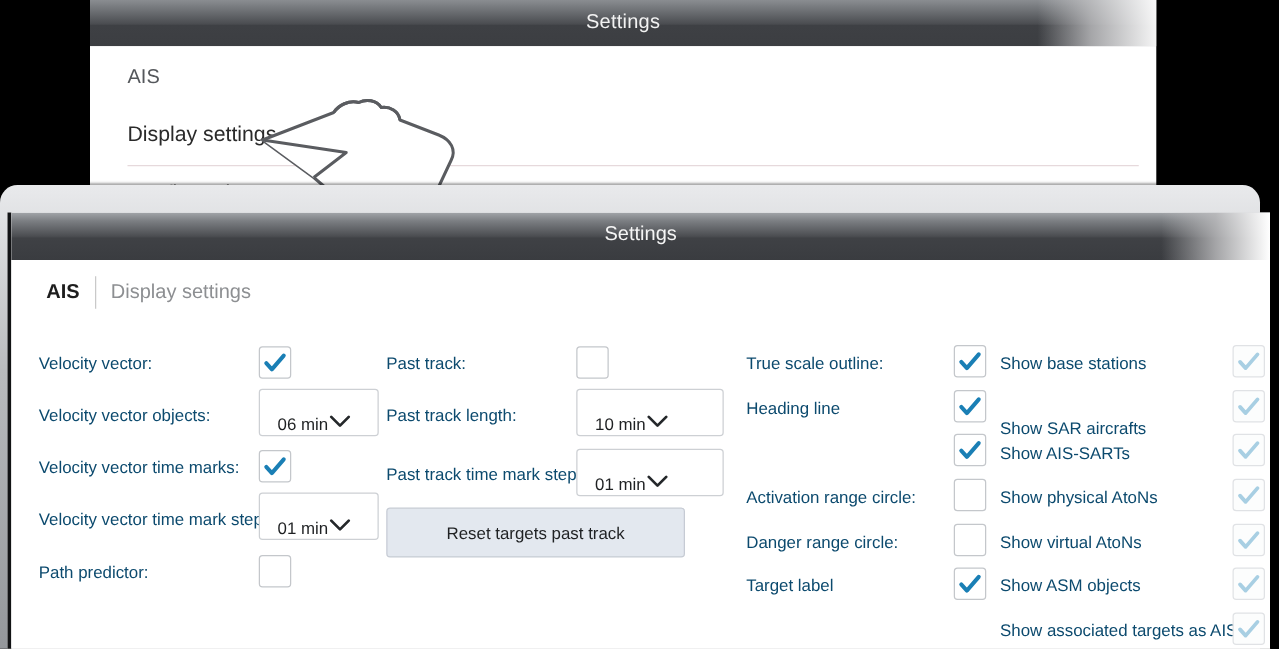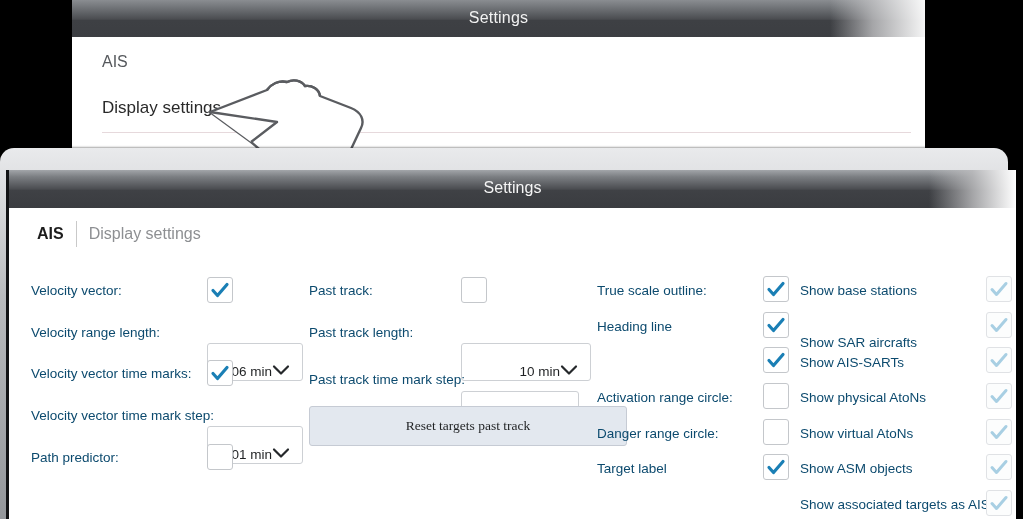--- a/index.html
+++ b/index.html
@@ -181,23 +181,22 @@
 
   .dd {
     position: absolute;
     height: 38px;
     border: 1px solid #cdd0d4;
     border-radius: 3px;
     background: #fff;
     box-sizing: border-box;
     display: flex;
     align-items: center;
-    justify-content: flex-end;
+    justify-content: flex-start;
     padding: 18px 12px 0 14px;
-    margin-top: 32px;
   }
   .dd .dd-val {
     font-size: 13.5px;
     color: #1f2123;
   }
   .btn-reset {
     position: absolute;
     border: 1px solid #c6cbd4;
     border-radius: 3px;
     background: #e3e8ef;
@@ -251,21 +250,21 @@
       <div class="tab-inactive">Display settings</div>
     </div>
 
     <div class="field-label" style="left:22px; top:75px;">Velocity vector:</div>
     <div class="cb" style="left:198px; top:69px;">
       <svg width="24" height="24" viewBox="0 0 24 24">
           <path d="M5,12.5 L9.5,17.5 L19,6.5" fill="none" stroke="#1a7fb5" stroke-width="3.2" stroke-linecap="round" stroke-linejoin="round"></path>
         </svg>
     </div>
 
-    <div class="field-label" style="left:22px; top:117px;">Velocity range length:</div>
+    <div class="field-label" style="left:22px; top:117px;">Velocity vector objects:</div>
     <div class="dd" style="left:198px; top:103px; width:96px;">
       <span class="dd-val">06 min</span>
       <span>
         <svg width="18" height="12" viewBox="0 0 18 12">
             <path d="M2,2.5 L9,9.5 L16,2.5" fill="none" stroke="#25282b" stroke-width="2.2" stroke-linecap="round" stroke-linejoin="round"></path>
           </svg>
       </span>
     </div>
 
     <div class="field-label" style="left:22px; top:158px;">Velocity vector time marks:</div>
@@ -285,40 +284,40 @@
       </span>
     </div>
 
     <div class="field-label" style="left:22px; top:242px;">Path predictor:</div>
     <div class="cb" style="left:198px; top:236px;"></div>
 
     <div class="field-label" style="left:300px; top:75px;">Past track:</div>
     <div class="cb" style="left:452px; top:69px;"></div>
 
     <div class="field-label" style="left:300px; top:117px;">Past track length:</div>
-    <div class="dd" style="left:452px; top:103px; width:130px;">
+    <div class="dd" style="left:452px; top:103px; width:118px;">
       <span class="dd-val">10 min</span>
       <span>
         <svg width="18" height="12" viewBox="0 0 18 12">
             <path d="M2,2.5 L9,9.5 L16,2.5" fill="none" stroke="#25282b" stroke-width="2.2" stroke-linecap="round" stroke-linejoin="round"></path>
           </svg>
       </span>
     </div>
 
     <div class="field-label" style="left:300px; top:164px;">Past track time mark step:</div>
     <div class="dd" style="left:452px; top:151px; width:118px;">
       <span class="dd-val">01 min</span>
       <span>
         <svg width="18" height="12" viewBox="0 0 18 12">
             <path d="M2,2.5 L9,9.5 L16,2.5" fill="none" stroke="#25282b" stroke-width="2.2" stroke-linecap="round" stroke-linejoin="round"></path>
           </svg>
       </span>
     </div>
 
-    <div class="btn-reset" style="left:300px; top:198px; width:318px; height:40px;font-family:Liberation Serif, serif;">Reset targets past track</div>
+    <div class="btn-reset" style="left:300px; top:198px; width:239px; height:40px;">Reset targets past track</div>
 
     <div class="field-label" style="left:588px; top:75px;">True scale outline:</div>
     <div class="cb" style="left:754px; top:68px;">
       <svg width="24" height="24" viewBox="0 0 24 24">
           <path d="M5,12.5 L9.5,17.5 L19,6.5" fill="none" stroke="#1a7fb5" stroke-width="3.2" stroke-linecap="round" stroke-linejoin="round"></path>
         </svg>
     </div>
 
     <div class="field-label" style="left:588px; top:111px;">Heading line</div>
     <div class="cb" style="left:754px; top:104px;">

